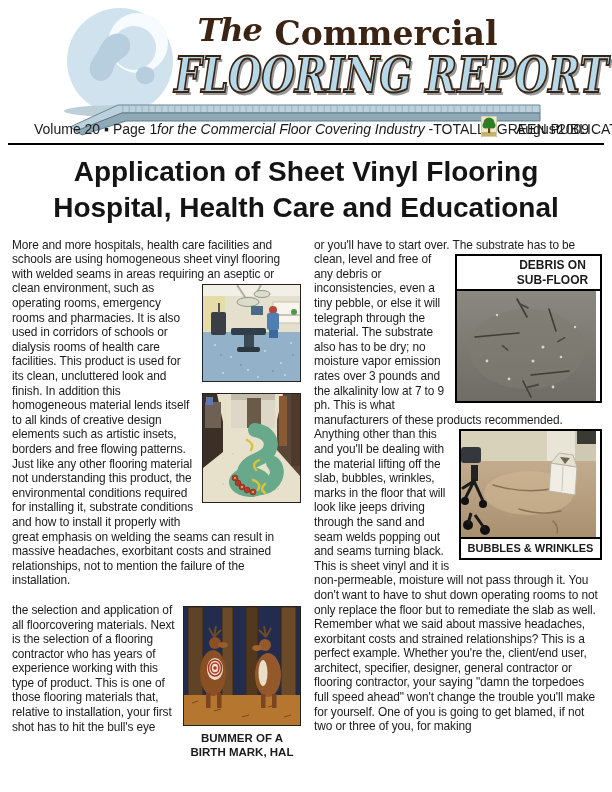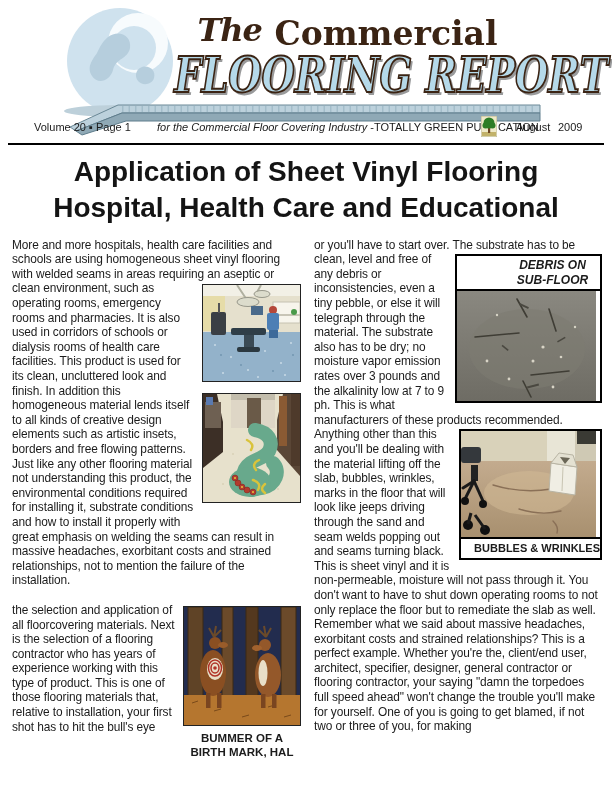--- a/index.html
+++ b/index.html
@@ -14,21 +14,21 @@
   .the-word{font-family:"DejaVu Serif",serif;font-style:italic;font-weight:bold;
             font-size:32px;letter-spacing:-1px;position:relative;top:-4px;}
   .commercial-word{font-family:"DejaVu Serif",serif;font-weight:bold;font-size:33px;
                    letter-spacing:0px;margin-left:8px;}
   .title-line2{position:absolute;left:122px;top:46px;width:475px;text-align:center;
                font-family:"DejaVu Serif",serif;font-style:italic;font-weight:bold;
                font-size:49px;white-space:nowrap;color:#b5d9e9;
                transform:scaleX(0.78);transform-origin:center;
                -webkit-text-stroke:2px #3b2414;
                text-shadow:3px 3px 0 #999a9b;}
-  .infobar{position:absolute;left:0;right:0;top:119px;height:22px;font-size:11px;}
+  .infobar{position:absolute;left:0;right:0;top:119px;height:22px;font-size:14px;}
   .vol{position:absolute;left:34px;top:2px;}
   .tagline{position:absolute;left:120px;width:360px;top:2px;text-align:center;white-space:nowrap;}
   .tagline .it{font-style:italic;padding-left:37px;}
   .tree{position:absolute;left:481px;top:-3px;}
   .month{position:absolute;left:516px;top:2px;}
   .year{position:absolute;left:558px;top:2px;}
   .rule{border:0;border-top:2px solid #000;margin:1px 8px 0 8px;}
   
   .headline{margin:9px 6px 6px 6px;text-align:center;font-weight:bold;font-size:28px;
             line-height:1.28;color:#141414;letter-spacing:0;}
@@ -42,23 +42,23 @@
   
   .figstack{float:right;width:99px;margin:3px 0 4px 8px;}
   .figstack svg{display:block;border:1px solid #222;margin-bottom:11px;background:#ccc;}
   .deer-fig{float:right;width:118px;margin:3px 0 2px 8px;text-align:center;}
   .deer-fig svg{display:block;border:1px solid #222;}
   .deer-caption{font-weight:bold;font-size:11.5px;line-height:1.25;margin-top:5px;letter-spacing:0;}
   .framed{float:right;border:2px solid #000;background:#fff;margin:2px 0 5px 8px;}
   .framed svg{display:block;}
   .fig-label{font-weight:bold;text-align:center;font-size:12px;padding:2px 0;background:#fff;letter-spacing:0;}
   .debris-fig{width:143px;}
-  .debris-fig .fig-label{font-style:italic;border-bottom:2px solid #000;padding-left:48px;}
+  .debris-fig .fig-label{border-bottom:2px solid #000;padding-left:48px;}
   .bubbles-fig{width:139px;}
-  .bubbles-fig .fig-label{border-top:2px solid #000;font-size:11px;text-align:right;}
+  .bubbles-fig .fig-label{border-top:2px solid #000;font-size:11px;}
 </style>
 </head>
 <body>
 
 <div class="page">
 
   <div class="masthead">
 
     <svg class="roll-graphic" width="170" height="114" viewBox="0 0 170 114">
       <circle cx="74" cy="56" r="53" fill="#cfe2ee"></circle>

